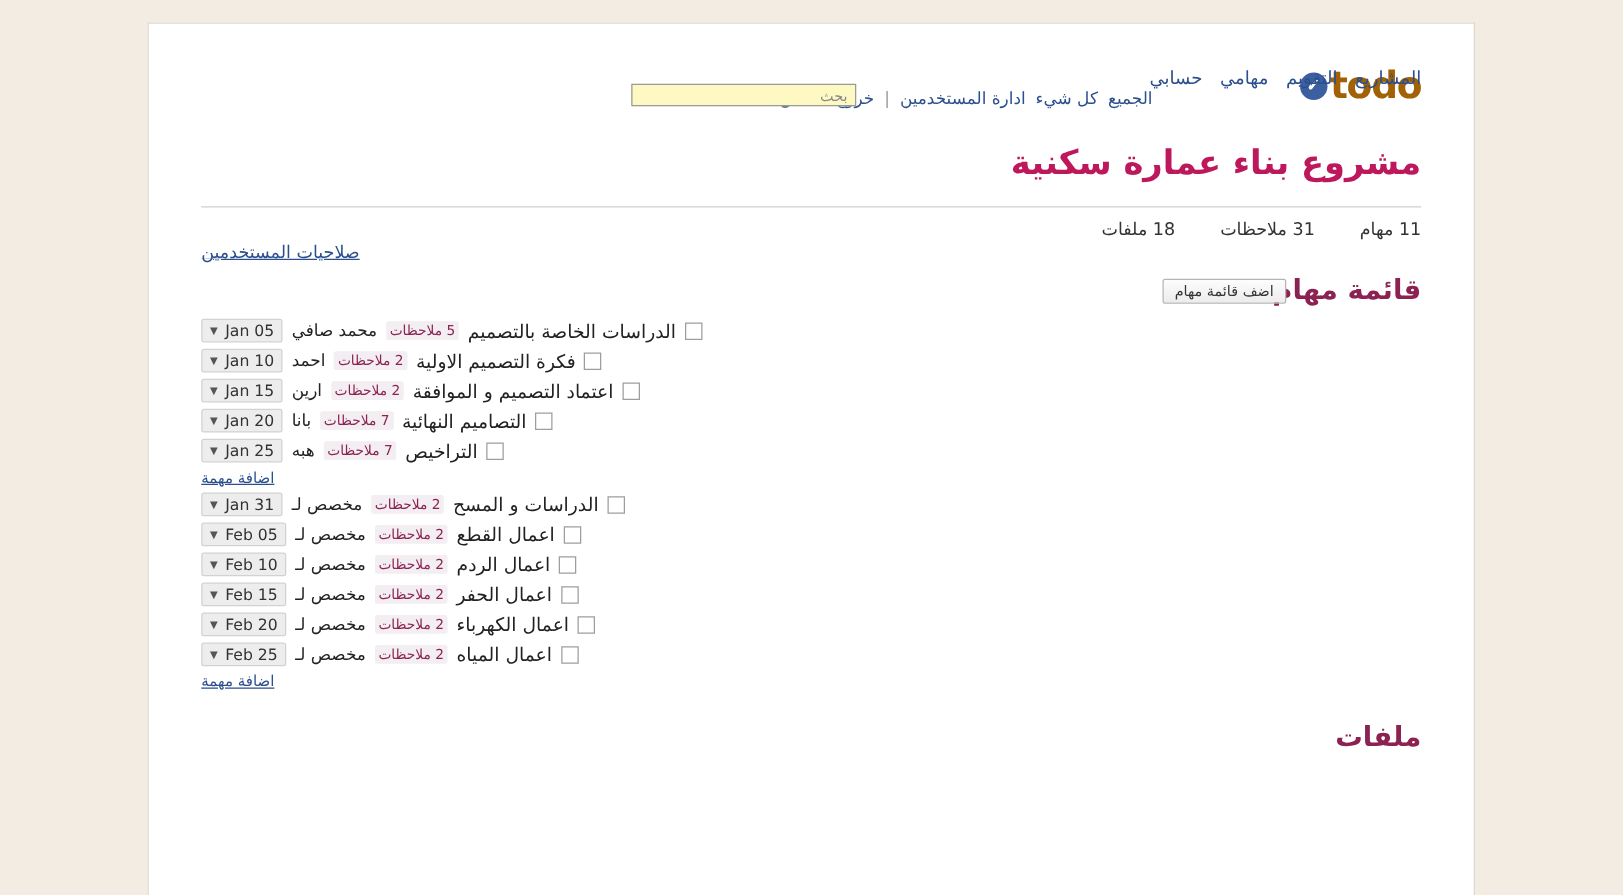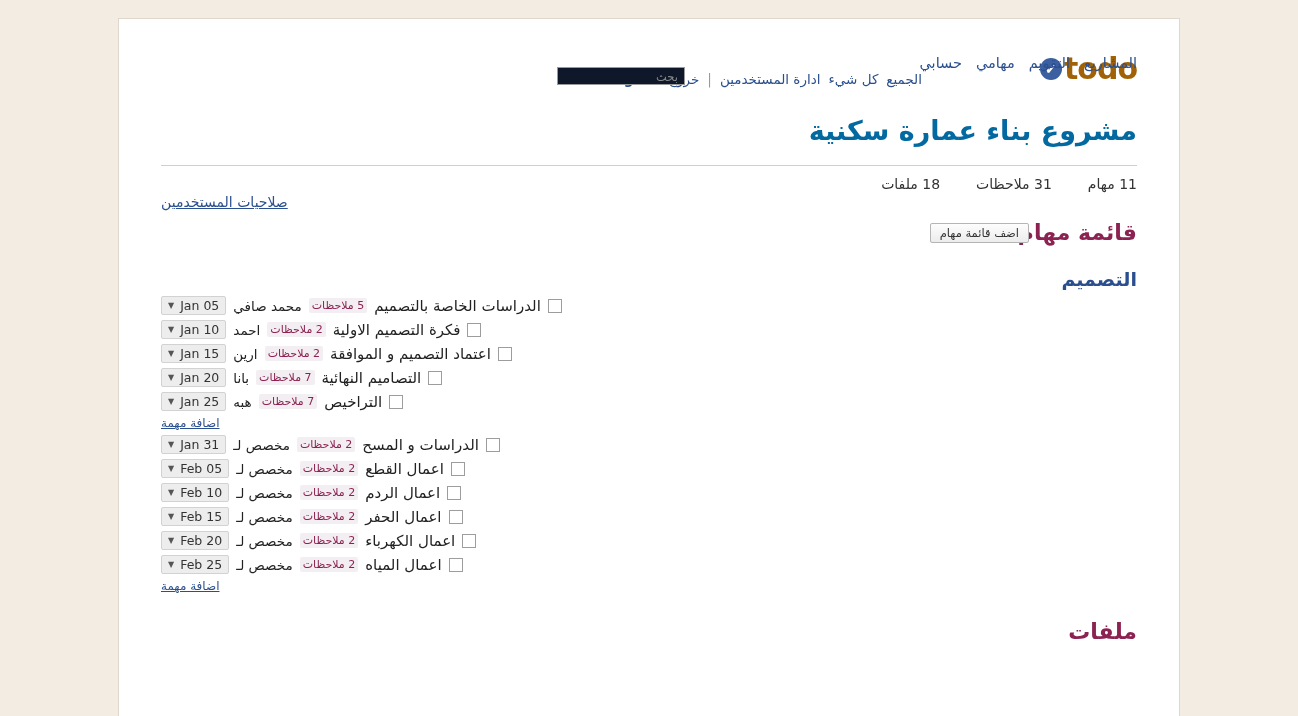--- a/index.html
+++ b/index.html
@@ -89,38 +89,38 @@
     color: #2b4f8e;
     text-decoration: none;
     white-space: nowrap;
   }
   .navsub .sep { color: #999; }
   .navsub .en { font-weight: bold; }
   .searchbox {
     position: absolute;
     top: 48px;
     right: 452px;
-    width: 128px;
+    width: 180px;
     height: 18px;
     border: 1px solid #9a9a9a;
-    background: #0f172a;
+    background: #fef9c3;
     font-size: 11.5px;
     color: #888;
     text-align: right;
     padding: 1px 6px;
     box-sizing: border-box;
     line-height: 16px;
   }
 
   
   .proj-title {
     text-align: right;
     font-size: 27px;
     font-weight: bold;
-    color: #0369a1;
+    color: #be185d;
     margin: 24px 0 0 0;
     line-height: 1.2;
   }
   .proj-sub {
     text-align: right;
     font-size: 16px;
     color: #9a9a9a;
     margin-top: 8px;
   }
 
@@ -291,21 +291,20 @@
         <a href="#">صلاحيات المستخدمين</a>
       </div>
     </div>
 
     <div class="section-head">
       <span class="title">قائمة مهام</span>
       <button class="add-list-btn">اضف قائمة مهام</button>
     </div>
 
     <div>
-      <div class="list-title">التصميم</div>
 
       <div class="task">
         <span class="cb"></span>
         <span class="tname">الدراسات الخاصة بالتصميم</span>
         <span class="notes">5 ملاحظات</span>
         <span class="assignee">محمد صافي</span>
         <span class="date-pill">
             <span class="caret">▼</span>
             <span>Jan 05</span>
           </span>

